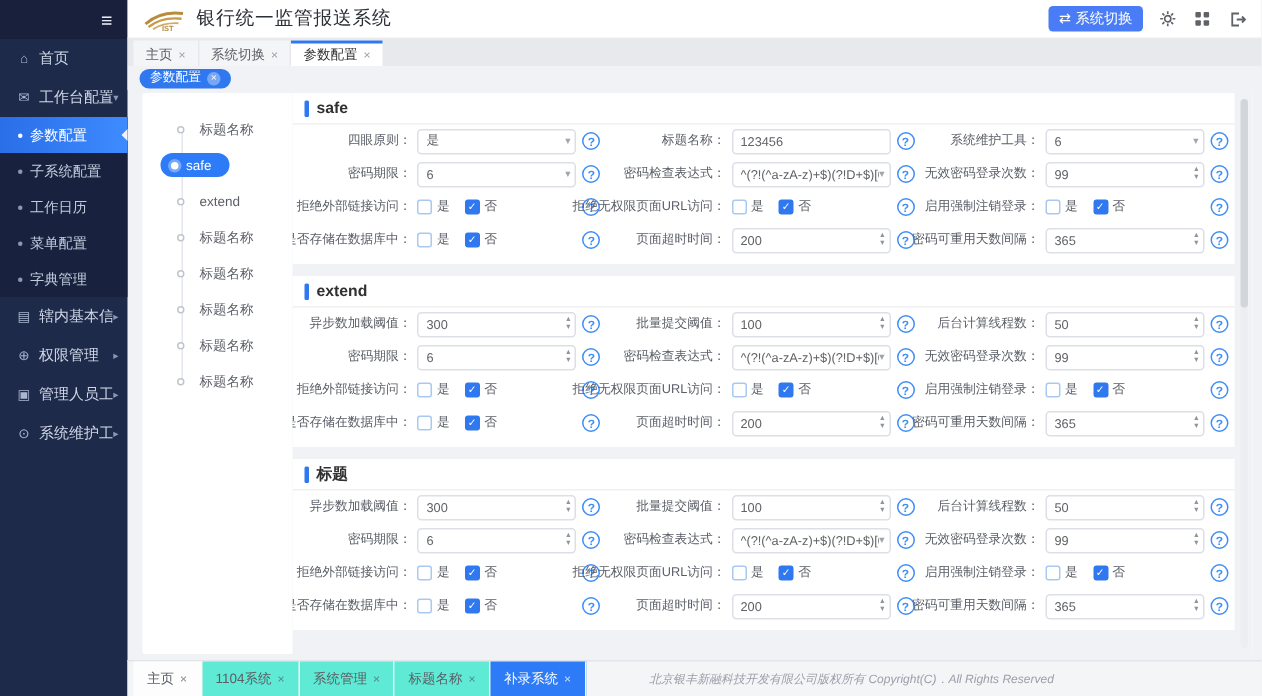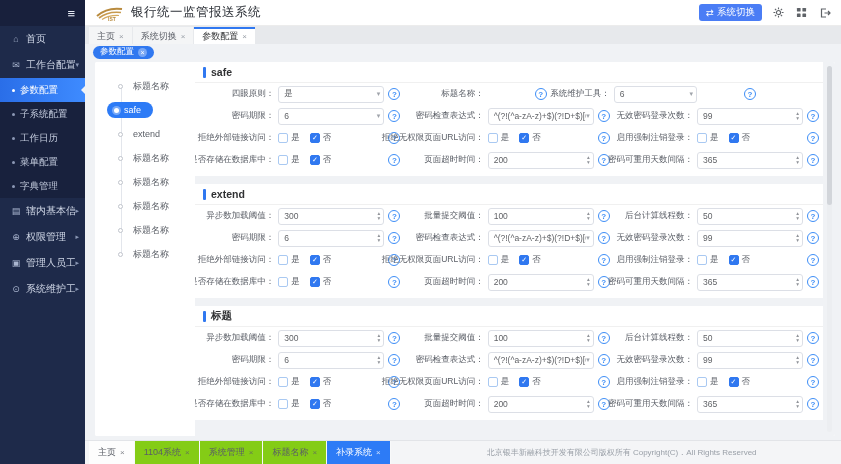--- a/index.html
+++ b/index.html
@@ -89,25 +89,25 @@
   .help { width:12px; height:12px; border-radius:50%; border:1px solid #3e8ef7; color:#3e8ef7; font-size:8px; font-weight:bold;
     display:flex; align-items:center; justify-content:center; cursor:pointer; justify-self:center; }
 
   
   .scroll-track { position:absolute; right:3px; top:4px; bottom:4px; width:5px; background:#eceef1; border-radius:3px; }
   .scroll-thumb { position:absolute; top:0; left:0; width:5px; height:38%; background:#d2d5da; border-radius:3px; cursor:pointer; }
 
   
   .bottombar { height:24px; background:#f4f5f7; border-top:1px solid #e2e4e8; display:flex; align-items:center; padding-left:4px; }
   .btab { height:23px; display:flex; align-items:center; gap:4px; padding:0 9px; font-size:9px; color:#5a5e66;
-    background:#84cc16; border-right:1px solid #f8f9fa; cursor:pointer; white-space:nowrap; }
+    background:#5eead4; border-right:1px solid #f8f9fa; cursor:pointer; white-space:nowrap; }
   .btab.first { background:#fdfdfd; }
   .btab.active { background:#2d7bf6; color:#fff; }
   .btab .x { font-size:8px; opacity:.75; }
-  .copyright { font-size:8px; color:#9aa0a8; margin-left:96px; white-space:nowrap; }
+  .copyright { font-size:8px; color:#9aa0a8; margin-left:42px; white-space:nowrap;font-style:italic; }
 </style>
 </head>
 <body>
 
 <div class="app">
 
   <aside class="sidebar">
     <div class="sidebar-top">
       <span class="hamburger">≡</span>
     </div>
@@ -275,20 +275,23 @@
                 <span class="ttl">safe</span>
               </div>
               <div class="frow">
                 <span class="flabel">四眼原则：</span>
                 <div class="ibox">
                   <span class="val">是</span>
                   <span class="sel-caret">▾</span>
                 </div>
                 <span class="help">?</span>
                 <span class="flabel">标题名称：</span>
+                <div class="ibox">
+                  <span class="val">123456</span>
+                </div>
                 <span class="help">?</span>
                 <span class="flabel">系统维护工具：</span>
                 <div class="ibox">
                   <span class="val">6</span>
                   <span class="sel-caret">▾</span>
                 </div>
                 <span class="help">?</span>
               </div>
               <div class="frow">
                 <span class="flabel">密码期限：</span>

